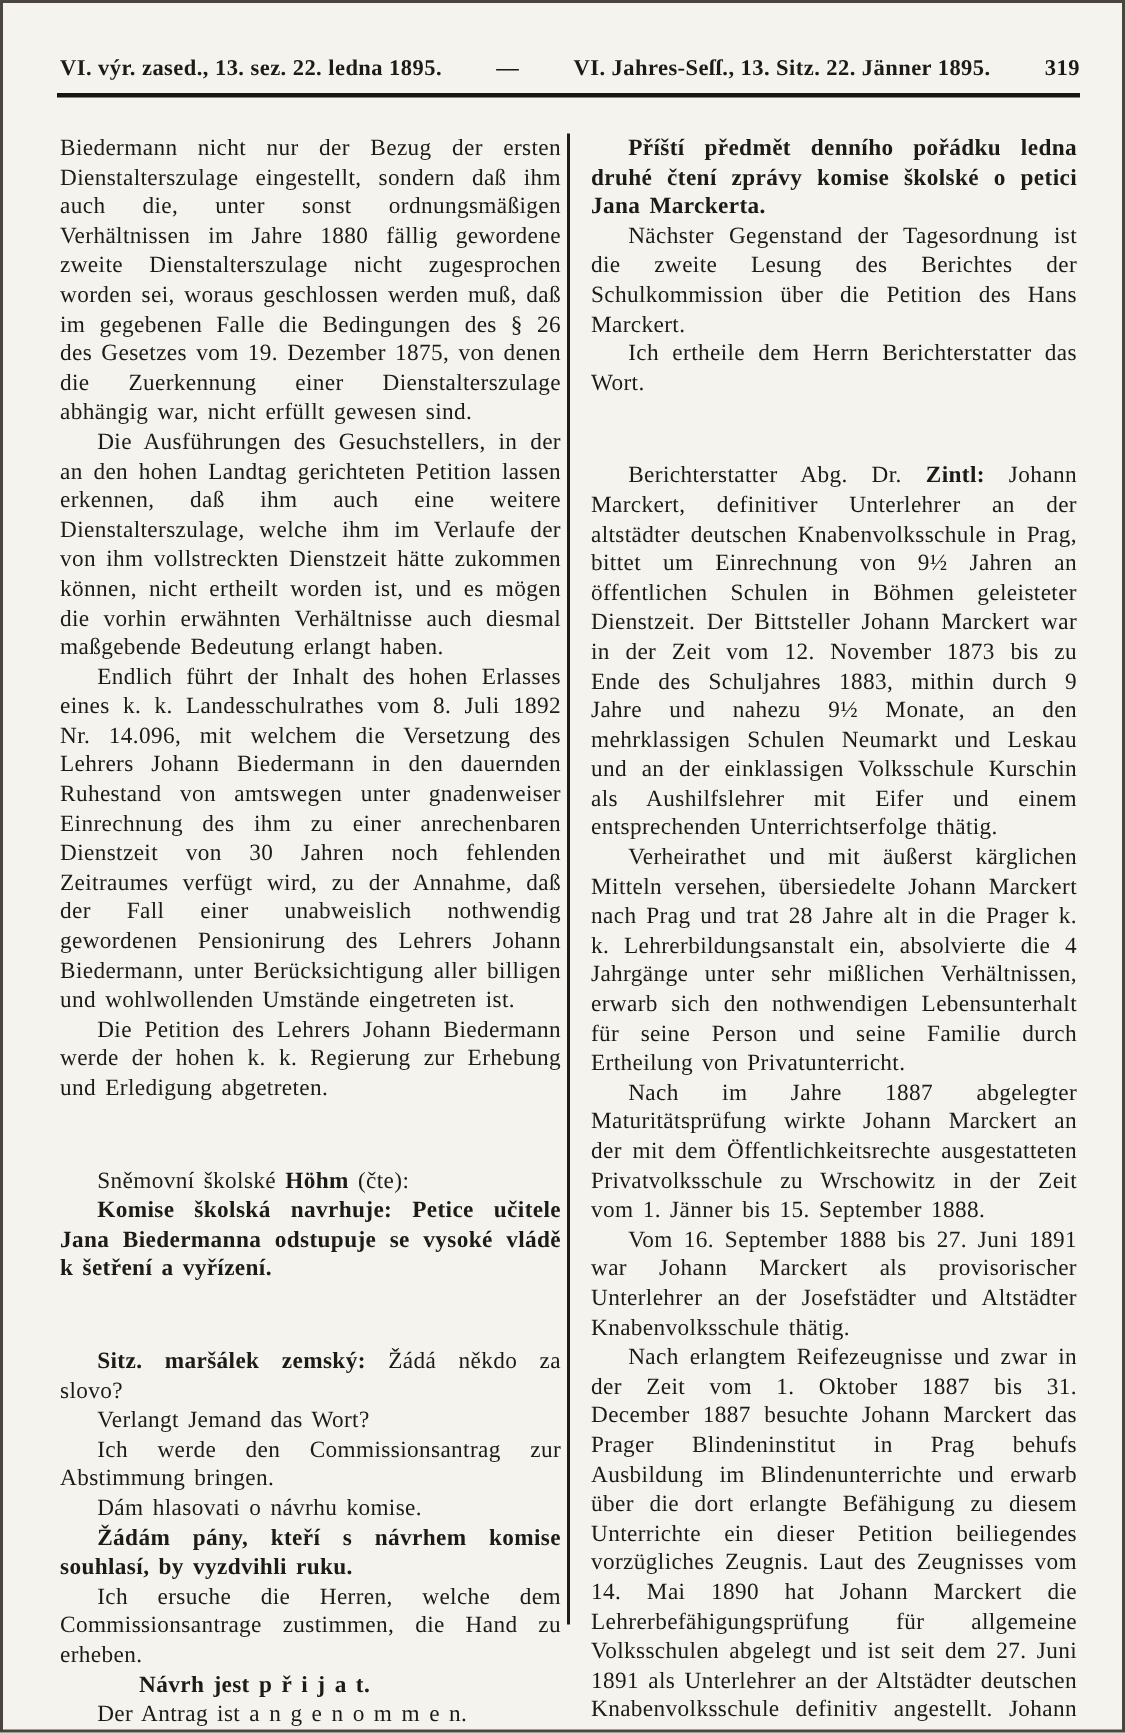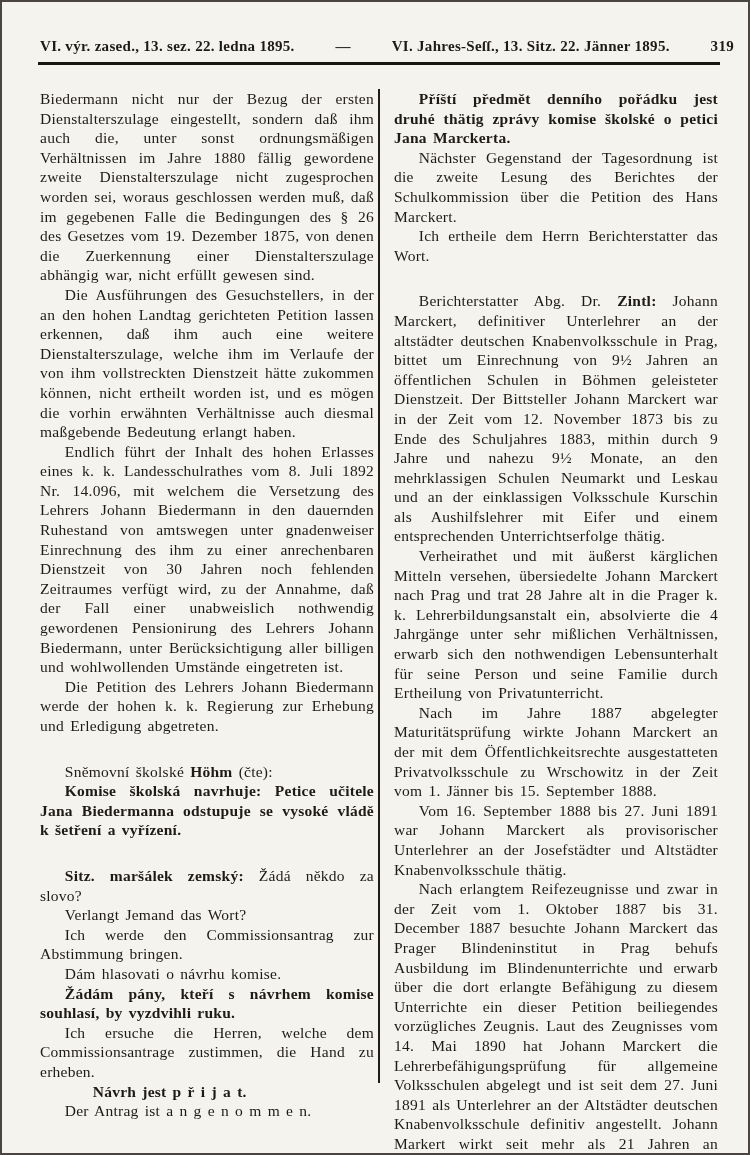--- a/index.html
+++ b/index.html
@@ -11,21 +11,21 @@
     border: 2px solid #4a463f;
     position: relative;
     font-family: "Liberation Serif", serif;
     color: #1e1b16;
     overflow: hidden;
   }
   .header {
     position: absolute;
     top: 36px;
     left: 38px;
-    right: 14px;
+    right: 28px;
     display: flex;
     justify-content: space-between;
     align-items: baseline;
     font-size: 15px;
     font-weight: 700;
     letter-spacing: 0.3px;
     white-space: nowrap;
   }
   .rule {
     position: absolute;
@@ -57,21 +57,21 @@
   .divider {
     flex: 0 0 2px;
     width: 2px;
     background: #211d16;
     margin-left: 4px;
     margin-right: 14px;
   }
   .col p { margin: 0; }
   .col p.indent-normal { text-indent: 1.6em; }
   .col p.indent-large  { text-indent: 3.4em; }
-  .col p.gap-large { margin-top: 26px; }
+  .col p.gap-large { margin-top: 42px; }
   .col p.gap-small { }
   .b { font-weight: 700; }
 </style>
 </head>
 <body>
 
 <div class="header">
   <span>VI. výr. zased., 13. sez. 22. ledna 1895.</span>
   <span>—</span>
   <span>VI. Jahres-Seſſ., 13. Sitz. 22. Jänner 1895.</span>
@@ -92,21 +92,21 @@
       <p class="indent-normal"><span>Verlangt Jemand das Wort?</span></p>
       <p class="indent-normal"><span>Ich werde den Commissionsantrag zur Abstimmung bringen.</span></p>
       <p class="indent-normal"><span>Dám hlasovati o návrhu komise.</span></p>
       <p class="indent-normal"><span class="b">Žádám pány, kteří s návrhem komise souhlasí, by vyzdvihli ruku.</span></p>
       <p class="indent-normal"><span>Ich ersuche die Herren, welche dem Commissionsantrage zustimmen, die Hand zu erheben.</span></p>
       <p class="indent-large gap-small"><span class="b">Návrh jest p ř i j a t.</span></p>
       <p class="indent-normal"><span>Der Antrag ist a n g e n o m m e n.</span></p>
     </div>
   <div class="divider"></div>
   <div class="col right" id="right-col">
-      <p class="indent-normal"><span class="b">Příští předmět denního pořádku jest druhé thätig zprávy komise školské o petici </span><span class="b">Jana Marckerta.</span></p>
+      <p class="indent-normal"><span class="b">Příští předmět denního pořádku ledna druhé čtení zprávy komise školské o petici </span><span class="b">Jana Marckerta.</span></p>
       <p class="indent-normal"><span>Nächster Gegenstand der Tagesordnung ist die zweite Lesung des Berichtes der Schulkommission über die Petition des Hans Marckert.</span></p>
       <p class="indent-normal"><span>Ich ertheile dem Herrn Berichterstatter das Wort.</span></p>
       <p class="indent-normal gap-large"><span>Berichterstatter Abg. Dr. </span><span class="b">Zintl:</span><span> Johann Marckert, definitiver Unterlehrer an der altstädter deutschen Knabenvolksschule in Prag, bittet um Einrechnung von 9½ Jahren an öffentlichen Schulen in Böhmen geleisteter Dienstzeit. Der Bittsteller Johann Marckert war in der Zeit vom 12. November 1873 bis zu Ende des Schuljahres 1883, mithin durch 9 Jahre und nahezu 9½ Monate, an den mehrklassigen Schulen Neumarkt und Leskau und an der einklassigen Volksschule Kurschin als Aushilfslehrer mit Eifer und einem entsprechenden Unterrichtserfolge thätig.</span></p>
       <p class="indent-normal"><span>Verheirathet und mit äußerst kärglichen Mitteln versehen, übersiedelte Johann Marckert nach Prag und trat 28 Jahre alt in die Prager k. k. Lehrerbildungsanstalt ein, absolvierte die 4 Jahrgänge unter sehr mißlichen Verhältnissen, erwarb sich den nothwendigen Lebensunterhalt für seine Person und seine Familie durch Ertheilung von Privatunterricht.</span></p>
       <p class="indent-normal"><span>Nach im Jahre 1887 abgelegter Maturitätsprüfung wirkte Johann Marckert an der mit dem Öffentlichkeitsrechte ausgestatteten Privatvolksschule zu Wrschowitz in der Zeit vom 1. Jänner bis 15. September 1888.</span></p>
       <p class="indent-normal"><span>Vom 16. September 1888 bis 27. Juni 1891 war Johann Marckert als provisorischer Unterlehrer an der Josefstädter und Altstädter Knabenvolksschule thätig.</span></p>
       <p class="indent-normal"><span>Nach erlangtem Reifezeugnisse und zwar in der Zeit vom 1. Oktober 1887 bis 31. December 1887 besuchte Johann Marckert das Prager Blindeninstitut in Prag behufs Ausbildung im Blindenunterrichte und erwarb über die dort erlangte Befähigung zu diesem Unterrichte ein dieser Petition beiliegendes vorzügliches Zeugnis. Laut des Zeugnisses vom 14. Mai 1890 hat Johann Marckert die Lehrerbefähigungsprüfung für allgemeine Volksschulen abgelegt und ist seit dem 27. Juni 1891 als Unterlehrer an der Altstädter deutschen Knabenvolksschule definitiv angestellt. Johann Markert wirkt seit mehr als 21 Jahren an öffentlichen Volksschulen in Böhmen, zeigt schon mit Rücksicht auf die sehr mißlichen ma-</span></p>
     </div>
 </div>
 

